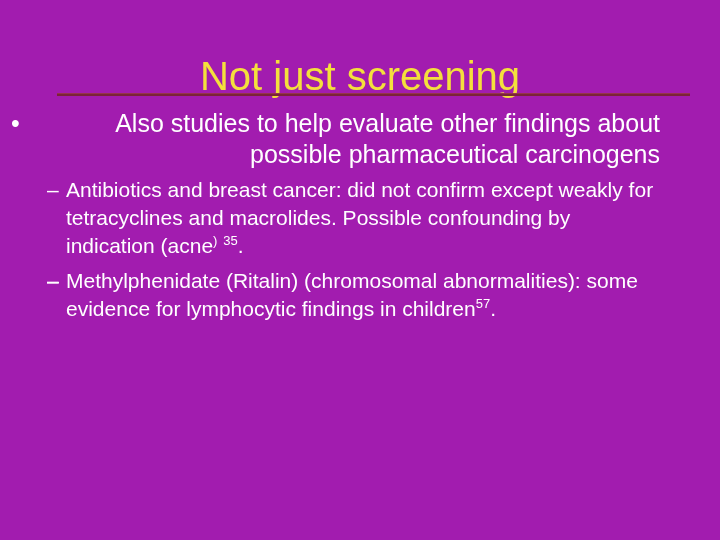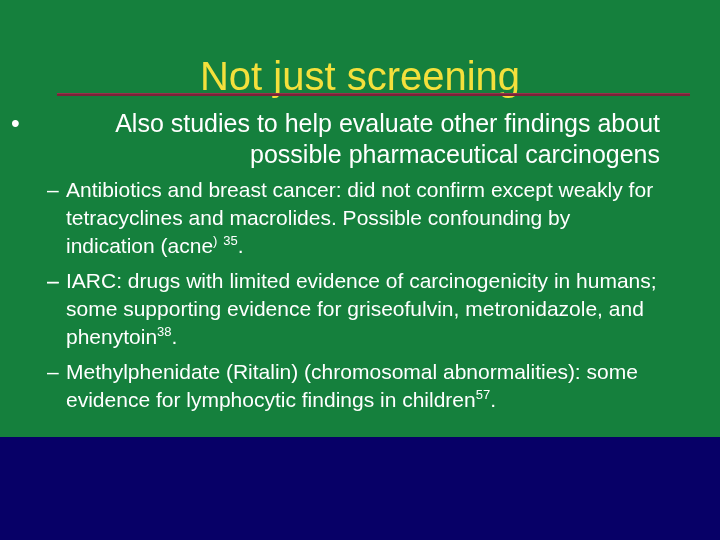--- a/index.html
+++ b/index.html
@@ -10,22 +10,22 @@
   body {
     width: 720px;
     height: 540px;
     background: #070067;
     font-family: "Liberation Sans", sans-serif;
     overflow: hidden;
   }
   .slide {
     position: relative;
     width: 720px;
-    height: 437px;
-    background: #15803d;
+    height: 540px;
+    background: #a21caf;
     box-sizing: border-box;
   }
 
   
   .title-block {
     position: absolute;
     left: 0;
     top: 26px;
     width: 720px;
     text-align: center;
@@ -133,21 +133,20 @@
         <span class="marker">–</span>
         <span class="text"><span>Antibiotics and breast cancer: did not confirm except weakly for tetracyclines and macrolides.  Possible confounding by indication (acne</span><sup>)</sup><span> </span><sup>35</sup><span>.</span></span>
       </div>
 
       <div class="bullet-l2">
         <span class="marker">–</span>
       </div>
 
       <div class="bullet-l2">
         <span class="marker">–</span>
-        <span class="text"><span>IARC: drugs with limited evidence of carcinogenicity in humans; some supporting evidence for griseofulvin, metronidazole, and phenytoin</span><sup></sup><span></span><sup>38</sup><span>.</span></span>
       </div>
 
       <div class="bullet-l2">
         <span class="marker">–</span>
         <span class="text"><span>Methylphenidate (Ritalin) (chromosomal abnormalities): some evidence for lymphocytic findings in children</span><sup></sup><span></span><sup>57</sup><span>.</span></span>
       </div>
 
     </div>
   </div>
 </div>

